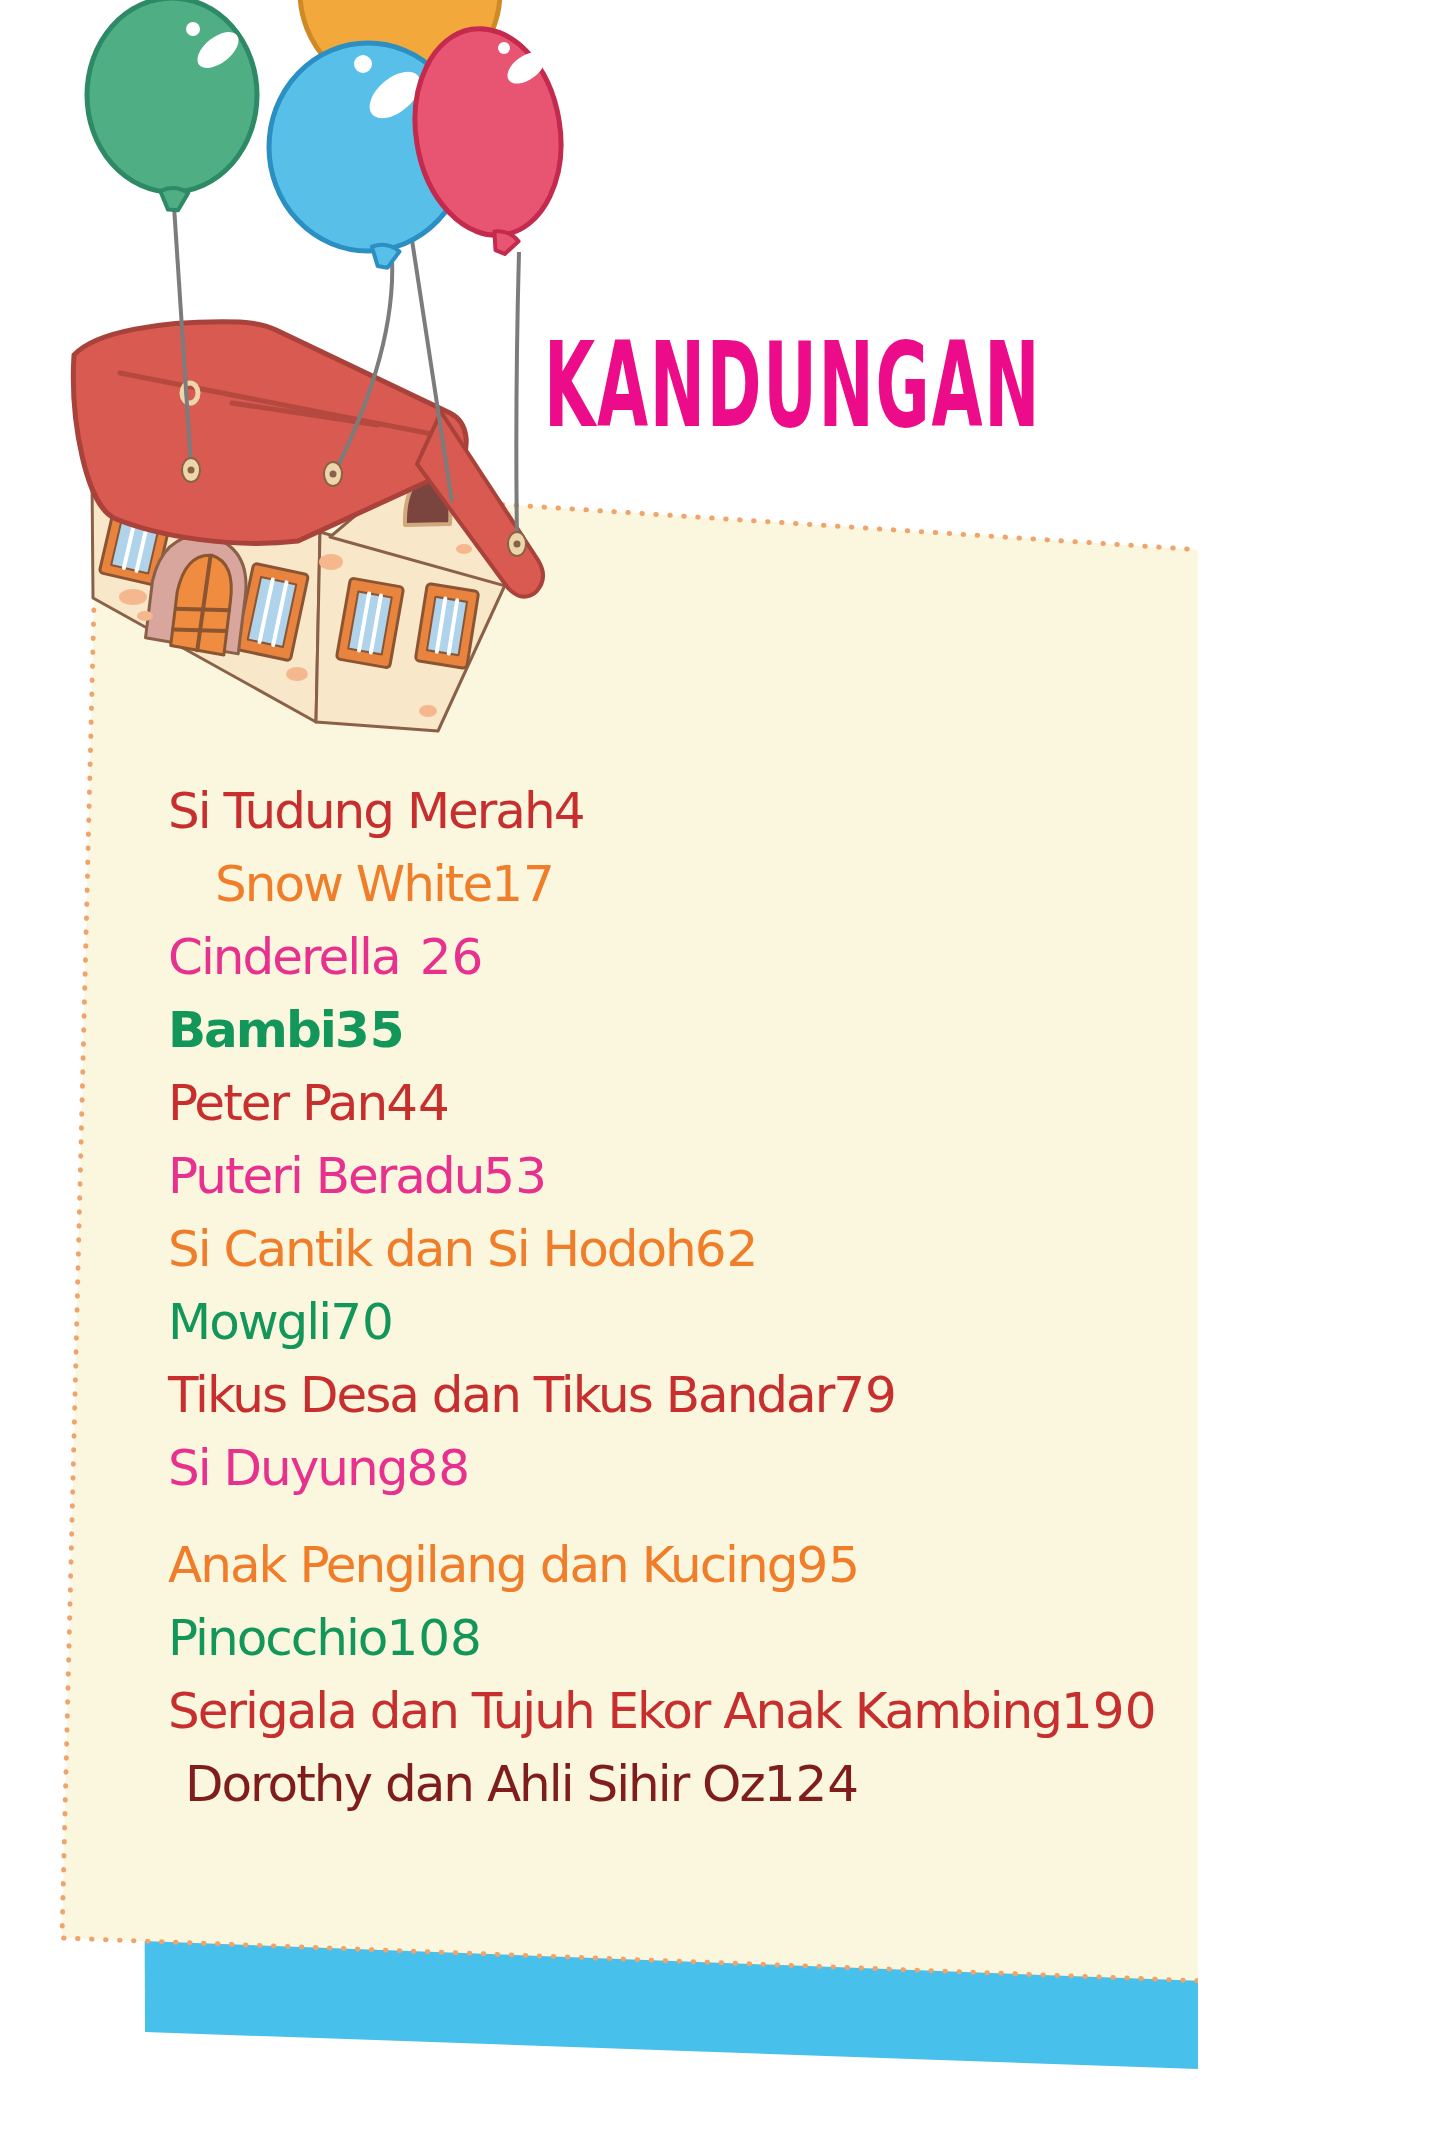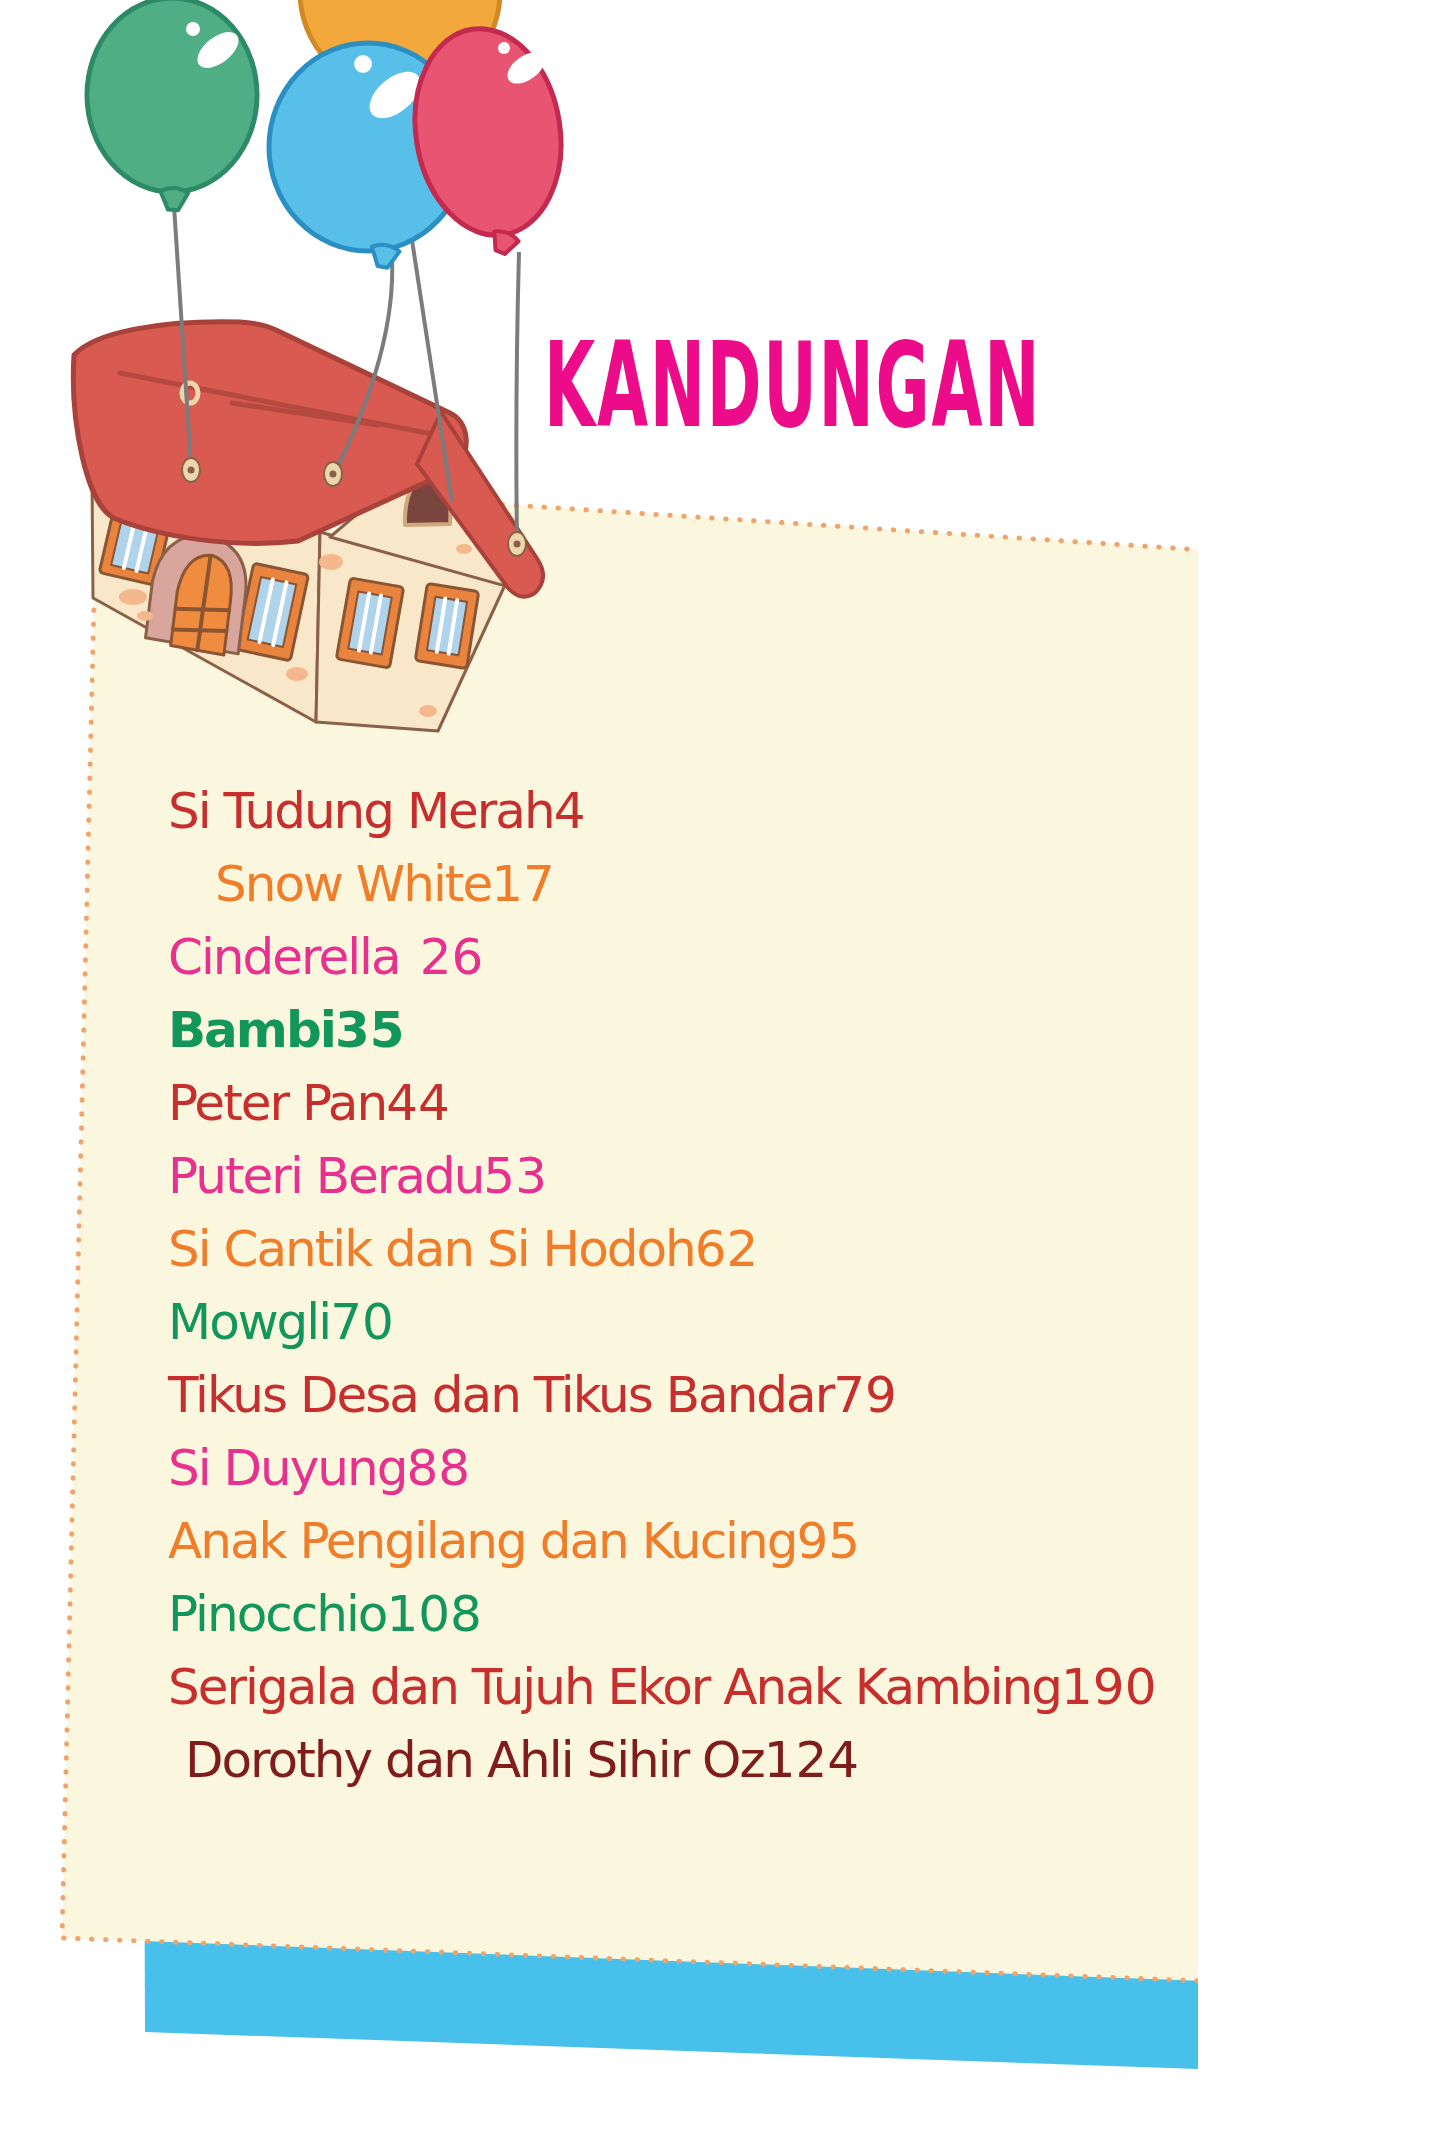--- a/index.html
+++ b/index.html
@@ -182,21 +182,21 @@
     <div class="toc-row" style="color: rgb(199, 47, 46);">
       <span class="toc-label">Tikus Desa dan Tikus Bandar</span>
       <span class="toc-page">79</span>
     </div>
 
     <div class="toc-row" style="color: rgb(232, 48, 142);">
       <span class="toc-label">Si Duyung</span>
       <span class="toc-page">88</span>
     </div>
 
-    <div class="toc-row" style="color: rgb(239, 125, 42);">
+    <div class="toc-row" style="color: rgb(239, 125, 42); margin-top: 24px;">
       <span class="toc-label">Anak Pengilang dan Kucing</span>
       <span class="toc-page">95</span>
     </div>
 
     <div class="toc-row" style="color: rgb(18, 150, 90);">
       <span class="toc-label">Pinocchio</span>
       <span class="toc-page">108</span>
     </div>
 
     <div class="toc-row" style="color: rgb(199, 47, 46);">

